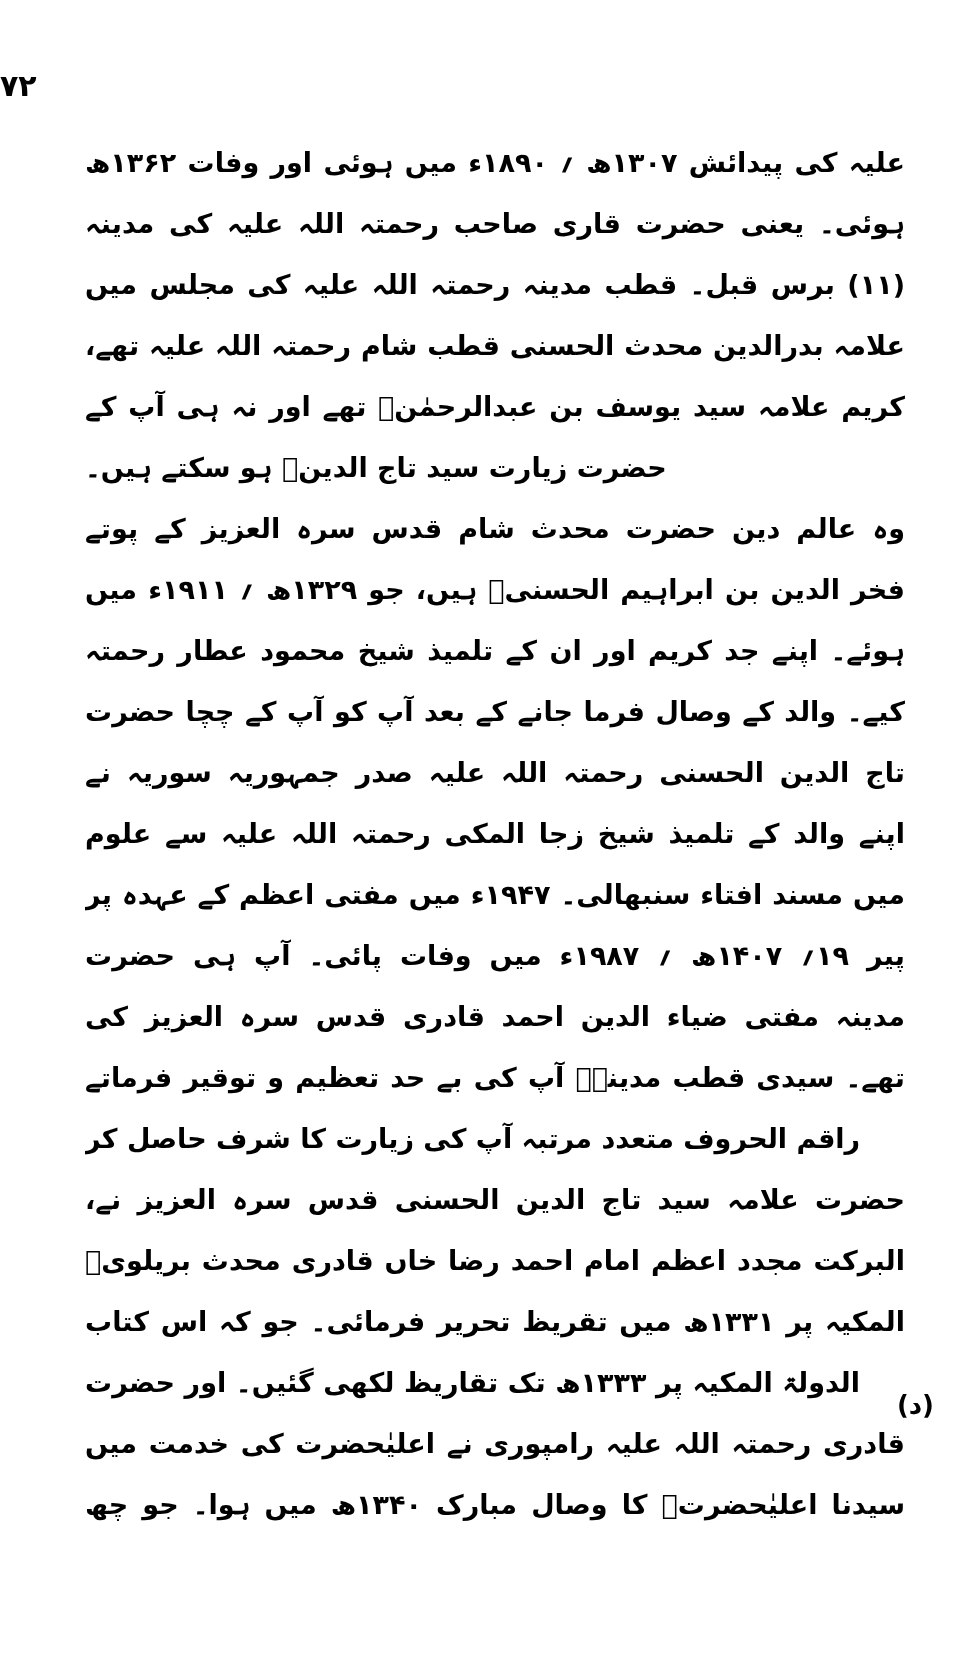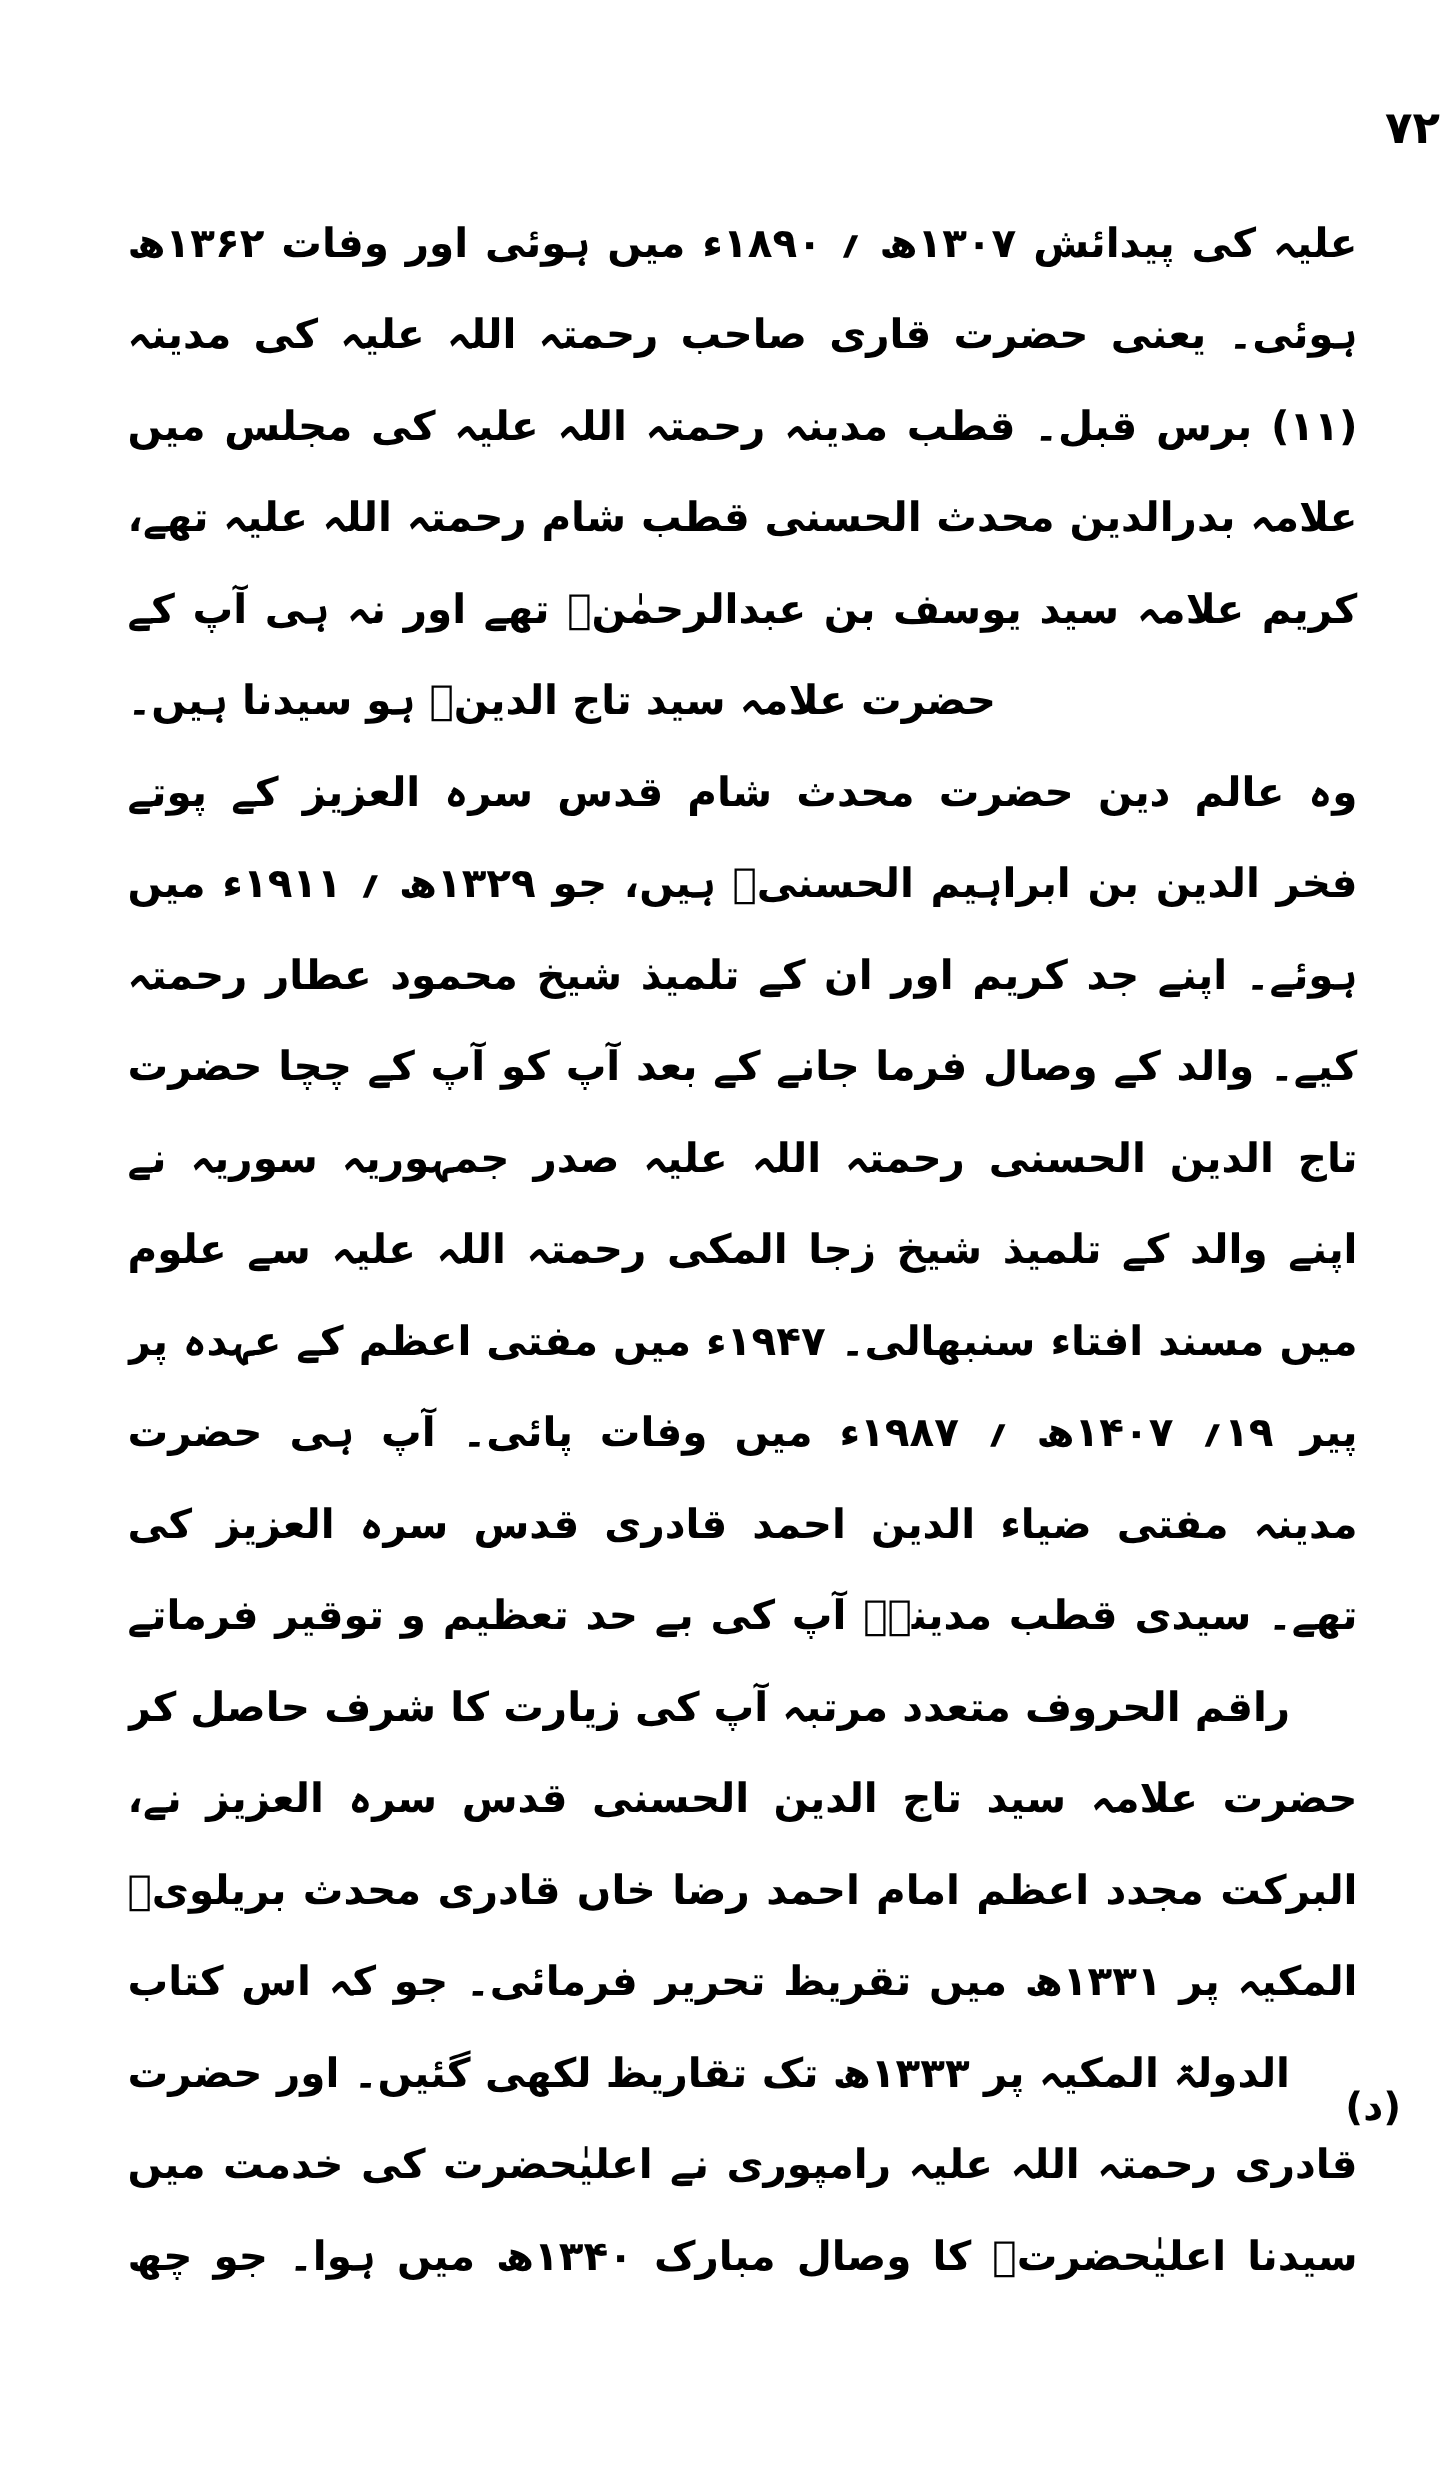--- a/index.html
+++ b/index.html
@@ -14,21 +14,21 @@
     background: #ffffff;
     overflow: hidden;
     font-family: "DejaVu Sans", sans-serif;
     color: #000000;
   }
   .page-number {
     position: absolute;
     top: 68px;
     left: 0;
     right: 0;
-    text-align: right;
+    text-align: left;
     font-size: 30px;
     font-weight: 700;
     letter-spacing: 2px;
     color: #000000;
   }
   .text-block {
     position: absolute;
     top: 132px;
     right: 55px;
     width: 820px;
@@ -72,21 +72,21 @@
 <div class="page">
 
   <div class="page-number">۷۲</div>
 
   <div class="text-block" id="text-block" dir="rtl">
       <div class="line" dir="rtl">علیہ کی پیدائش ۱۳۰۷ھ ؍ ۱۸۹۰ء میں ہوئی اور وفات ۱۳۶۲ھ ؍ ۱۹۴۳ء میں</div>
       <div class="line" dir="rtl">ہوئی۔ یعنی حضرت قاری صاحب رحمتہ اللہ علیہ کی مدینہ شریف حاضری سے گیارہ</div>
       <div class="line" dir="rtl">(۱۱) برس قبل۔ قطب مدینہ رحمتہ اللہ علیہ کی مجلس میں دیکھے گئے عالم نہ تو حضرت</div>
       <div class="line" dir="rtl">علامہ بدرالدین محدث الحسنی قطب شام رحمتہ اللہ علیہ تھے، نہ ہی آپ کے والد</div>
       <div class="line" dir="rtl">کریم علامہ سید یوسف بن عبدالرحمٰنؒ تھے اور نہ ہی آپ کے خلف الرشید</div>
-      <div class="line end" dir="rtl">حضرت علامہ سید تاج الدینؒ ہو سیدنا ہیں۔</div>
+      <div class="line end" dir="rtl">حضرت زیارت سید تاج الدینؒ ہو سکتے ہیں۔</div>
       <div class="line" dir="rtl">وہ عالم دین حضرت محدث شام قدس سرہ العزیز کے پوتے حضرت علامہ سید</div>
       <div class="line" dir="rtl">فخر الدین بن ابراہیم الحسنیؒ ہیں، جو ۱۳۲۹ھ ؍ ۱۹۱۱ء میں دمشق میں پیدا</div>
       <div class="line" dir="rtl">ہوئے۔ اپنے جد کریم اور ان کے تلمیذ شیخ محمود عطار رحمتہ اللہ علیہ سے علوم اخذ</div>
       <div class="line" dir="rtl">کیے۔ والد کے وصال فرما جانے کے بعد آپ کو آپ کے چچا حضرت علامہ سید</div>
       <div class="line" dir="rtl">تاج الدین الحسنی رحمتہ اللہ علیہ صدر جمہوریہ سوریہ نے اپنی کفالت میں لیا۔ اور</div>
       <div class="line" dir="rtl">اپنے والد کے تلمیذ شیخ زجا المکی رحمتہ اللہ علیہ سے علوم کی تکمیل فرمائی۔ ۱۹۲۹ء</div>
       <div class="line" dir="rtl">میں مسند افتاء سنبھالی۔ ۱۹۴۷ء میں مفتی اعظم کے عہدہ پر فائز ہوئے۔ بروز</div>
       <div class="line" dir="rtl">پیر ۱۹؍ ۱۴۰۷ھ ؍ ۱۹۸۷ء میں وفات پائی۔ آپ ہی حضرت سیدی قطب</div>
       <div class="line" dir="rtl">مدینہ مفتی ضیاء الدین احمد قادری قدس سرہ العزیز کی مجلس میں تشریف فرما ہوتے</div>
       <div class="line" dir="rtl">تھے۔ سیدی قطب مدینہؒ آپ کی بے حد تعظیم و توقیر فرماتے تھے۔ فقیر قادری</div>

